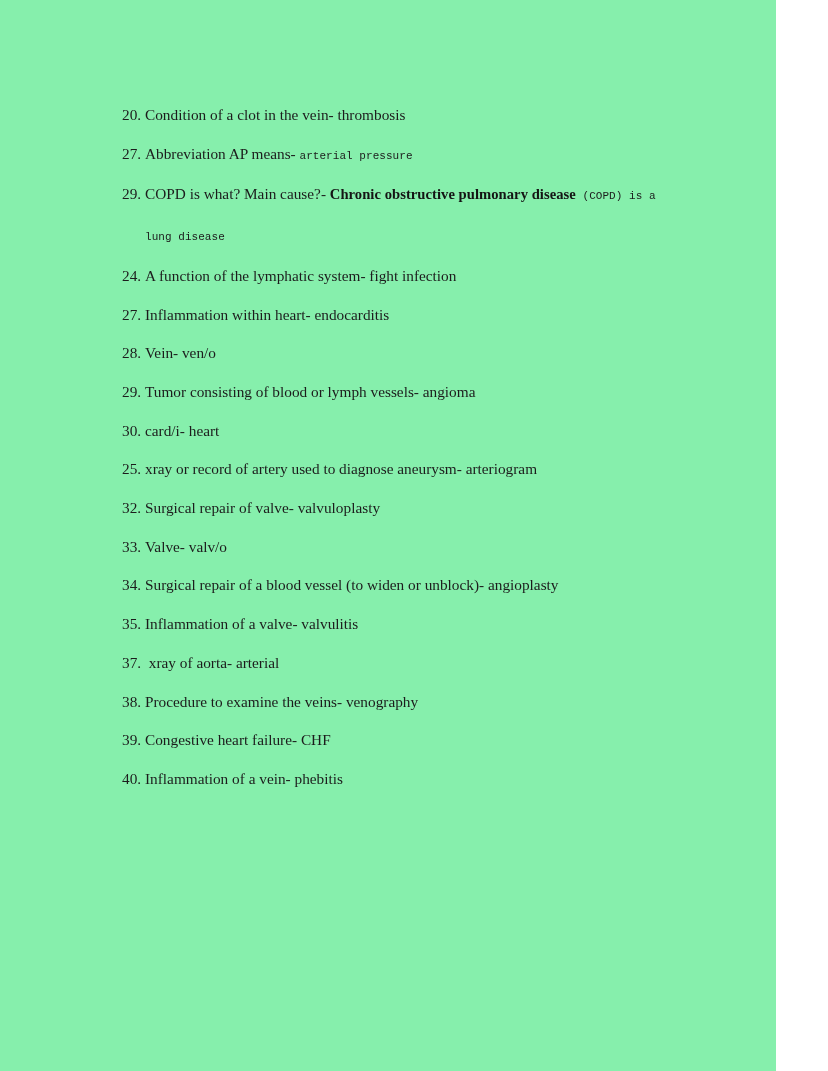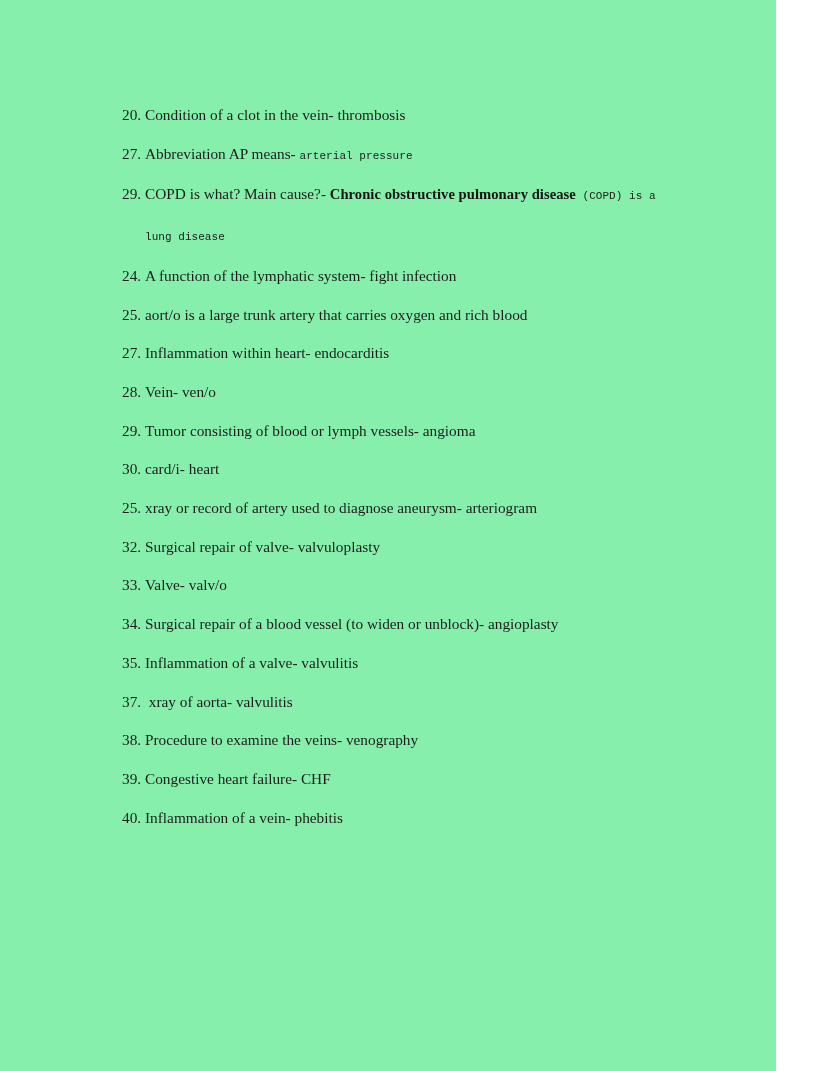--- a/index.html
+++ b/index.html
@@ -70,28 +70,27 @@
 </head>
 <body>
 
 <div class="page">
   <div class="doc-body" id="list-root">
       <div class="list-item"><span class="item-number">20.</span><span class="seg ">Condition of a clot in the vein- thrombosis</span></div>
       <div class="list-item"><span class="item-number">27.</span><span class="seg ">Abbreviation AP means- </span><span class="seg sans">arterial pressure</span></div>
       <div class="list-item"><span class="item-number">29.</span><span class="seg ">COPD is what? Main cause?- </span><span class="seg sans-bold">Chronic obstructive pulmonary disease</span><span class="seg sans"> (COPD) is a</span></div>
       <div class="list-item wrap-line"><span class="seg sans">lung disease</span></div>
       <div class="list-item"><span class="item-number">24.</span><span class="seg ">A function of the lymphatic system- fight infection</span></div>
-      <div class="list-item"><span class="item-number">25.</span><span class="seg ">aort/o is a large trunk artery that carries oxygen and rich blood</span></div>
       <div class="list-item"><span class="item-number">27.</span><span class="seg ">Inflammation within heart- endocarditis</span></div>
       <div class="list-item"><span class="item-number">28.</span><span class="seg ">Vein- ven/o</span></div>
       <div class="list-item"><span class="item-number">29.</span><span class="seg ">Tumor consisting of blood or lymph vessels- angioma</span></div>
       <div class="list-item"><span class="item-number">30.</span><span class="seg ">card/i- heart</span></div>
       <div class="list-item"><span class="item-number">25.</span><span class="seg ">xray or record of artery used to diagnose aneurysm- arteriogram</span></div>
       <div class="list-item"><span class="item-number">32.</span><span class="seg ">Surgical repair of valve- valvuloplasty</span></div>
       <div class="list-item"><span class="item-number">33.</span><span class="seg ">Valve- valv/o</span></div>
       <div class="list-item"><span class="item-number">34.</span><span class="seg ">Surgical repair of a blood vessel (to widen or unblock)- angioplasty</span></div>
       <div class="list-item"><span class="item-number">35.</span><span class="seg ">Inflammation of a valve- valvulitis</span></div>
-      <div class="list-item"><span class="item-number">37.</span><span class="seg "> xray of aorta- valvulitis</span></div>
+      <div class="list-item"><span class="item-number">37.</span><span class="seg "> xray of aorta- arterial</span></div>
       <div class="list-item"><span class="item-number">38.</span><span class="seg ">Procedure to examine the veins- venography</span></div>
       <div class="list-item"><span class="item-number">39.</span><span class="seg ">Congestive heart failure- CHF</span></div>
       <div class="list-item"><span class="item-number">40.</span><span class="seg ">Inflammation of a vein- phebitis</span></div>
     </div>
 </div>
 
 </body></html>

